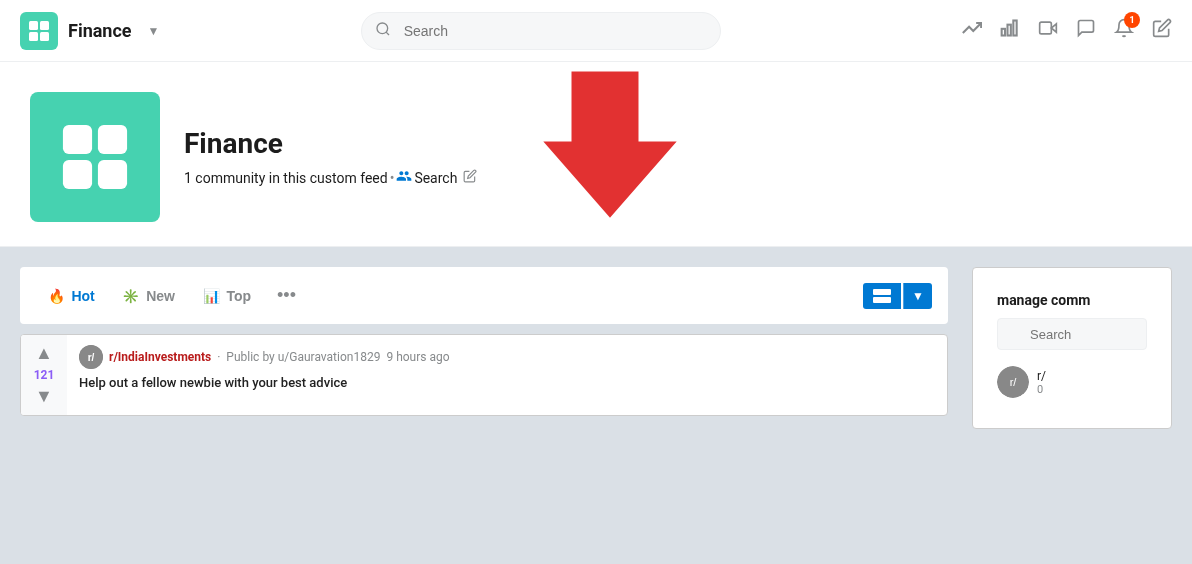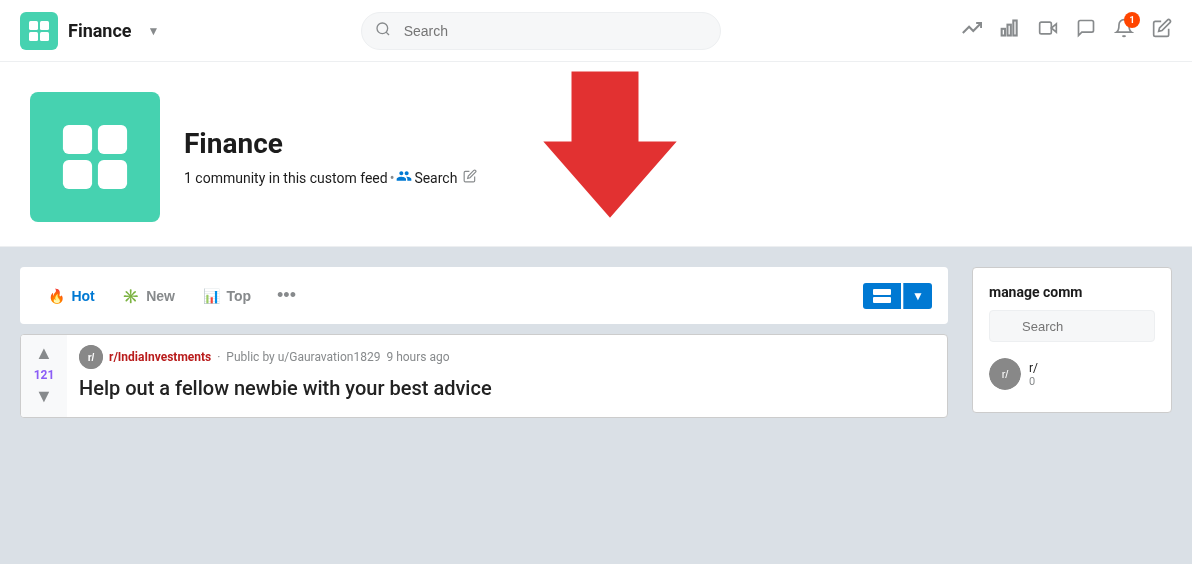--- a/index.html
+++ b/index.html
@@ -248,41 +248,41 @@
       overflow: hidden;
       display: flex;
       align-items: center;
       justify-content: center;
       color: white;
       font-size: 12px;
       font-weight: 700;
     }
     .subreddit-name { font-weight: 700; color: #b91c1c; cursor: pointer; }
     .post-title {
-      font-size: 20px;
+      font-size: 13px;
       font-weight: 500;
       color: #222;
       margin-bottom: 6px;
       line-height: 1.3;
     }
     .post-body {
       font-size: 14px;
       color: #3c3c3c;
     }
 
     
     .right-sidebar {
       width: 200px;
       flex-shrink: 0;
     }
     .manage-comm-panel {
       background: white;
       border-radius: 4px;
       border: 1px solid #ccc;
-      padding: 16px;
+      padding: 24px;
     }
     .manage-comm-title {
       font-size: 14px;
       font-weight: 700;
       color: #1c1c1c;
       margin-bottom: 10px;
     }
     .manage-search {
       width: 100%;
       height: 32px;

